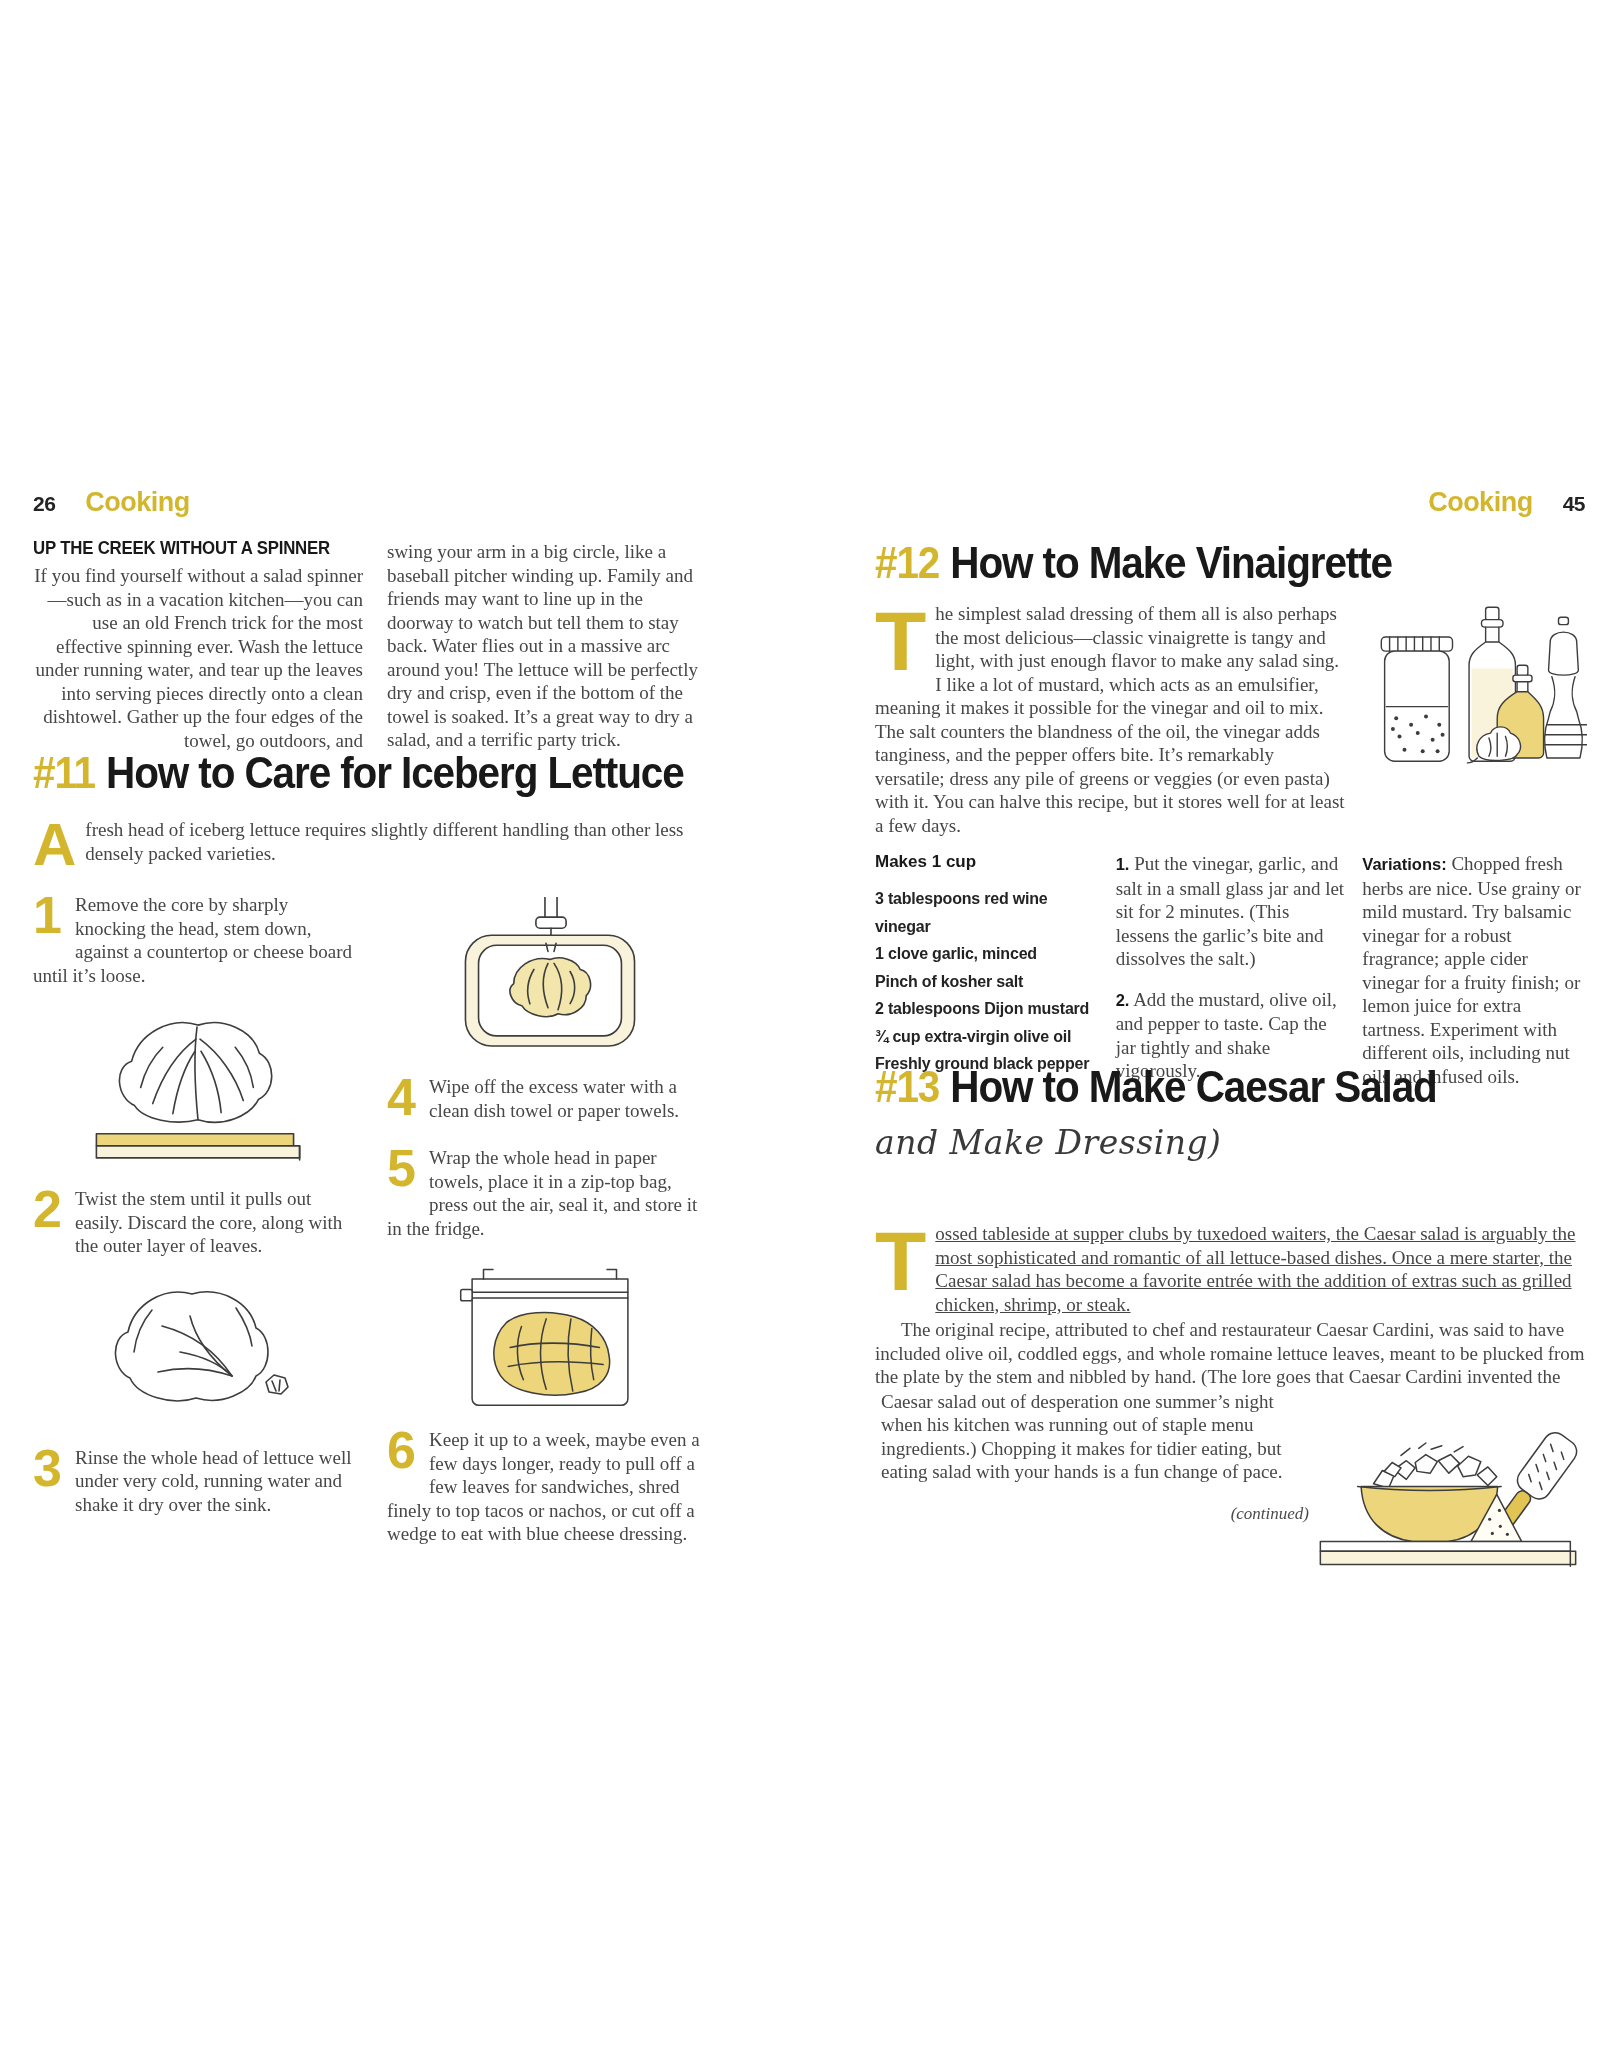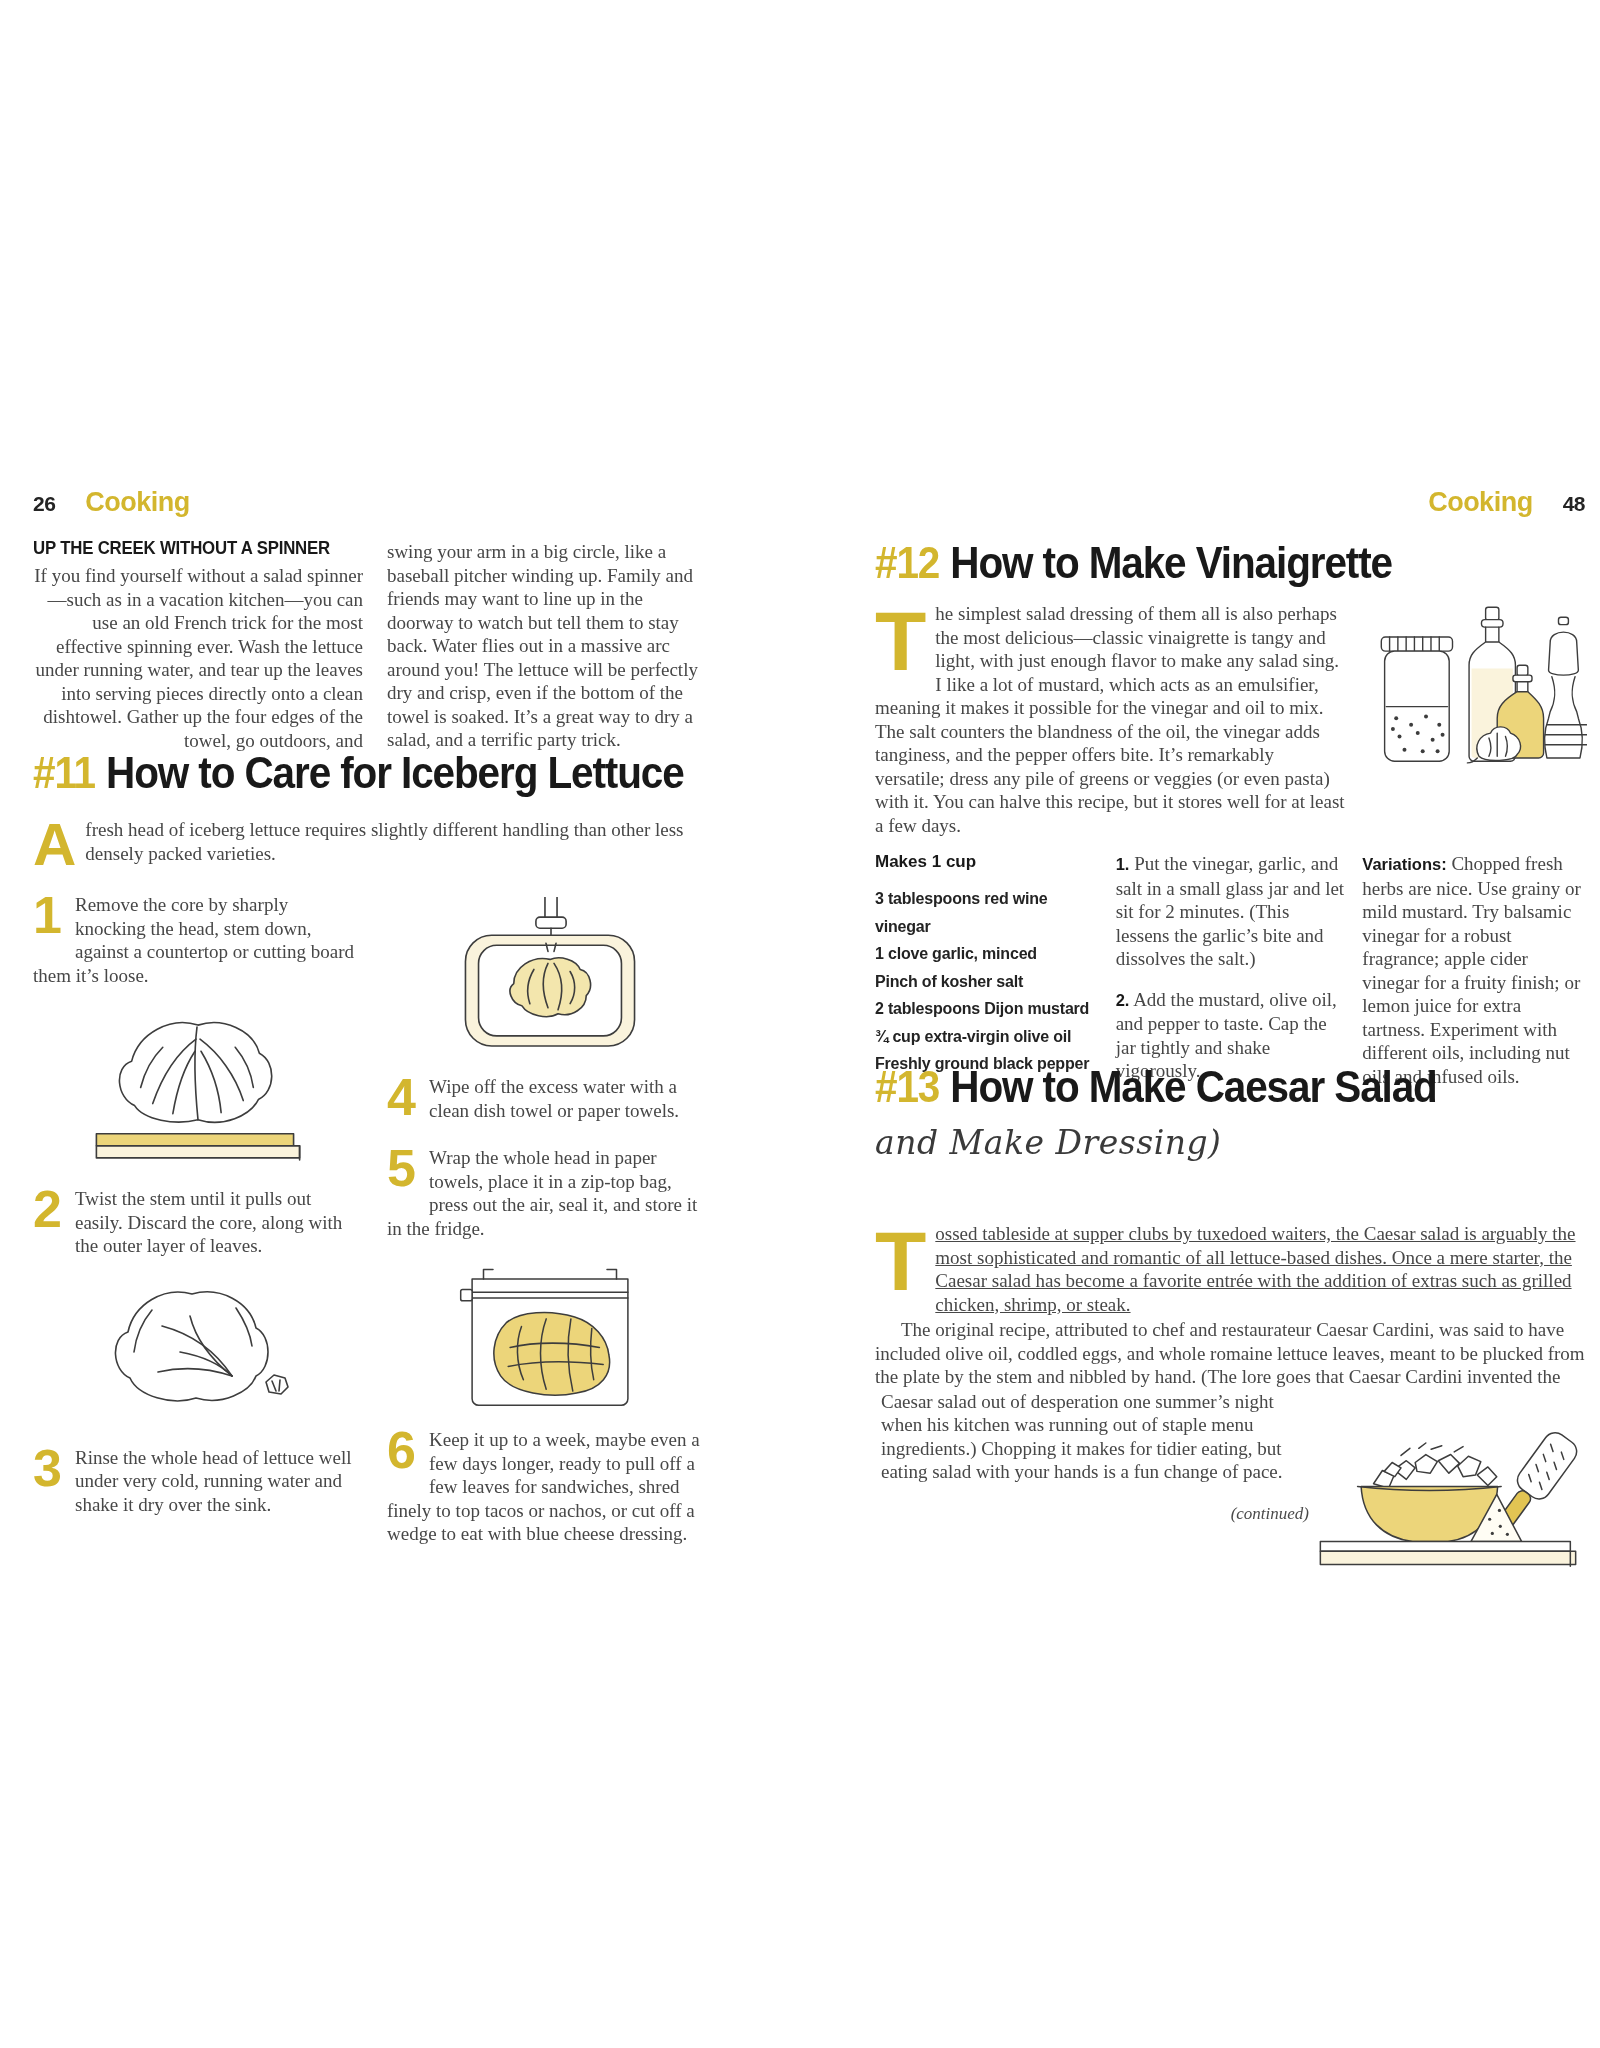--- a/index.html
+++ b/index.html
@@ -68,21 +68,21 @@
 <div class="abs" style="left:33px;top:818px;width:655px;">
   <span class="dropcap dc2">A</span>
   <p class="serif" style="margin:0;">fresh head of iceberg lettuce requires slightly different handling than other less densely packed varieties.</p>
 </div>
 
 <div class="abs cols" style="left:33px;top:893px;width:680px;gap:24px;">
 
   <div style="width:330px;">
     <div class="step">
       <span class="stepnum">1</span>
-      <span class="serif">Remove the core by sharply knocking the head, stem down, against a countertop or cutting board them it’s loose.</span>
+      <span class="serif">Remove the core by sharply knocking the head, stem down, against a countertop or cheese board until it’s loose.</span>
     </div>
     <div style="clear:both;"></div>
 
     <div class="illo" style="width:232px;margin:20px auto 14px auto;">
       <svg width="232" height="166" viewBox="0 0 230 165">
         <g stroke="#3d3d3d" stroke-width="1.6" fill="none" stroke-linecap="round" stroke-linejoin="round">
           <path d="M115,18 C88,9 56,26 49,54 C31,60 34,90 52,98 C61,112 92,118 115,112 C140,120 167,108 175,92 C192,84 193,55 176,46 C170,23 140,10 115,18 Z" fill="#ffffff"></path>
           <path d="M114,20 C110,52 112,82 115,112"></path>
           <path d="M113,32 C94,46 79,70 70,96"></path>
           <path d="M117,32 C136,46 152,68 160,93"></path>
@@ -180,21 +180,21 @@
     <div class="step">
       <span class="stepnum">6</span>
       <span class="serif">Keep it up to a week, maybe even a few days longer, ready to pull off a few leaves for sandwiches, shred finely to top tacos or nachos, or cut off a wedge to eat with blue cheese dressing.</span>
     </div>
     <div style="clear:both;"></div>
   </div>
 </div>
 
 <div class="abs pgheader hdr-right" style="left:875px;top:487px;width:710px;">
   <span class="sec">Cooking</span>
-  <span class="no">48</span>
+  <span class="no">45</span>
 </div>
 
 <div class="abs headline" style="left:875px;top:538px;">
   <span class="num">#12</span><span>How to Make Vinaigrette</span>
 </div>
 
 <div class="abs cols" style="left:875px;top:602px;width:712px;justify-content:space-between;">
   <div style="width:472px;">
     <span class="dropcap dc3">T</span>
     <p class="serif" style="margin:0;">he simplest salad dressing of them all is also perhaps the most delicious—classic vinaigrette is tangy and light, with just enough flavor to make any salad sing. I like a lot of mustard, which acts as an emulsifier, meaning it makes it possible for the vinegar and oil to mix. The salt counters the blandness of the oil, the vinegar adds tanginess, and the pepper offers bite. It’s remarkably versatile; dress any pile of greens or veggies (or even pasta) with it. You can halve this recipe, but it stores well for at least a few days.</p>

